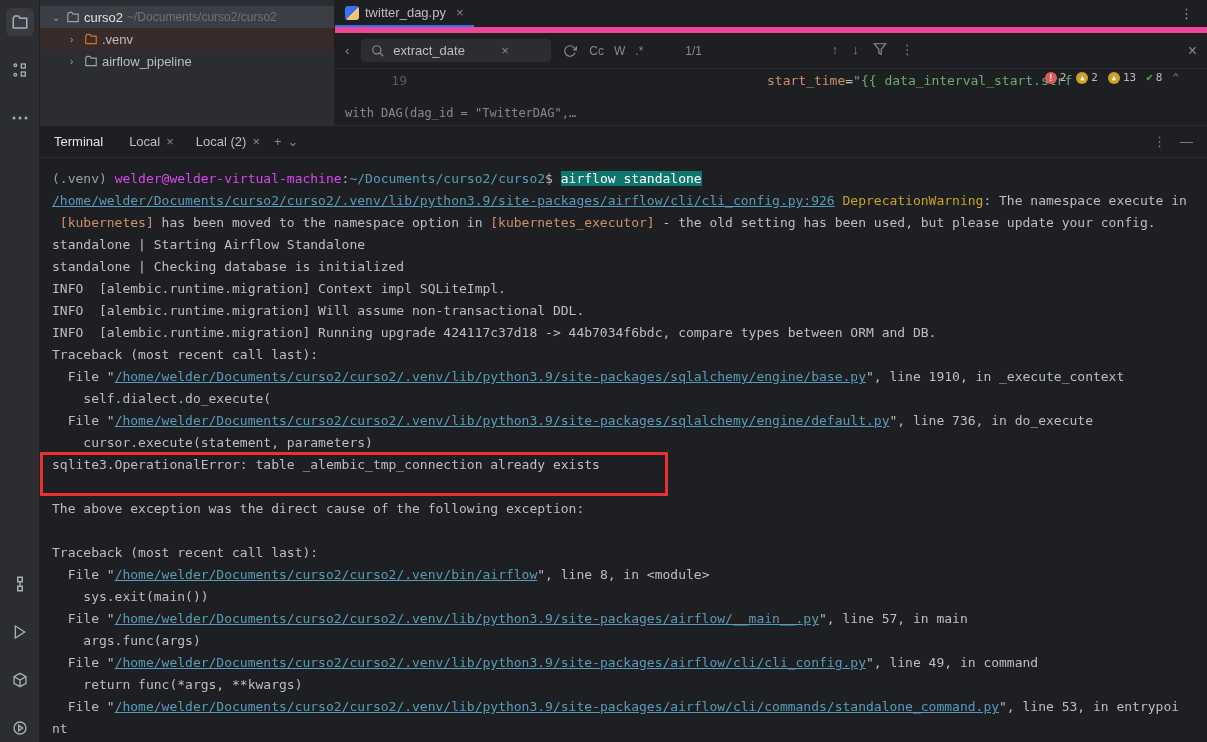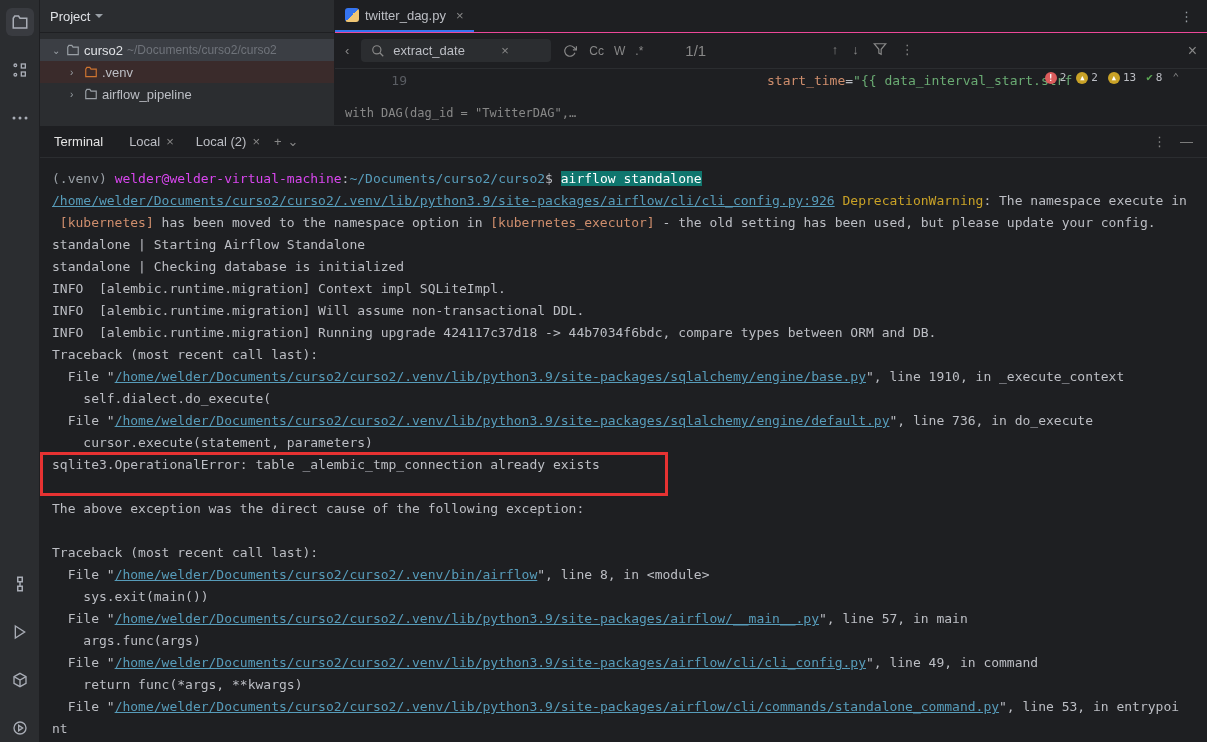--- a/index.html
+++ b/index.html
@@ -58,21 +58,21 @@
 .tree-item.venv { background: #3a2b2b; }
 .tree-item .chev { width: 10px; color: #9aa0a6; font-size: 10px; }
 .tree-item .fold-icon { color: #9aa0a6; }
 .tree-item .fold-icon.orange { color: #ce7430; }
 .tree-item .path-dim { color: #6f737a; font-size: 12px; }
 .editor-area {
   flex: 1; background: #1e1f22; display: flex; flex-direction: column; min-width: 0;
 }
 .tab-bar {
   height: 33px; display: flex; align-items: center;
-  border-bottom: 1px solid #ec4899;
+  border-bottom: 6px solid #ec4899;
 }
 .tab {
   display: flex; align-items: center; gap: 6px;
   padding: 0 10px; height: 100%;
   border-bottom: 2px solid #3574f0;
 }
 .tab .py-icon {
   width: 14px; height: 14px;
   background: linear-gradient(135deg, #3574f0 50%, #f0c674 50%);
   border-radius: 3px;
@@ -90,21 +90,21 @@
   background: #2b2d30; padding: 4px 10px; border-radius: 4px;
   min-width: 190px;
 }
 .search-bar .search-box input {
   background: transparent; border: none; color: #bcbec4; outline: none;
   font-size: 13px; width: 100px;
 }
 .search-bar .search-box .clear { color: #888; }
 .search-bar .opts { display: flex; gap: 10px; color: #888; font-size: 12px; }
 .search-bar .opts span { cursor: pointer; }
-.search-bar .count { color: #888; margin-left: 30px; font-size: 15px; }
+.search-bar .count { color: #888; margin-left: 30px; font-size: 12px; }
 .search-bar .right-icons { margin-left: auto; display: flex; gap: 14px; color: #888; }
 .search-bar .close-x { color: #888; font-size: 16px; }
 .editor-body {
   flex: 1; padding: 0 0 0 0; position: relative;
   font-family: "Consolas", "Menlo", monospace;
   font-size: 13px; overflow: hidden;
 }
 .line { display: flex; align-items: center; height: 22px; white-space: nowrap; }
 .gutter { color: #5a5d63; width: 50px; text-align: right; padding-right: 10px; flex-shrink: 0; margin-left: 32px; }
 .code-text { flex: 1; overflow: hidden; }
@@ -220,26 +220,20 @@
         <circle cx="12" cy="12" r="9"></circle>
         <polygon points="10 8 16 12 10 16 10 8"></polygon>
       </svg>
   </div>
 </div>
 
 <div class="main-col">
 
   <div class="top-row">
     <div class="project-panel">
-      <div class="project-header">
-        <span class="title">Project</span>
-        <svg width="10" height="10" viewBox="0 0 10 10" fill="#9aa0a6">
-            <path d="M1 3l4 4 4-4z"></path>
-          </svg>
-      </div>
       <div class="tree">
         <div class="tree-item sel">
           <span class="chev">⌄</span>
           <span class="fold-icon">
             <svg width="14" height="14" viewBox="0 0 24 24" fill="none" stroke="#9aa0a6" stroke-width="2">
                 <path d="M3 7l2-3h5l2 3h9v13H3z"></path>
               </svg>
           </span>
           <span style="font-weight:500;color:#dfe1e5">curso2</span>
           <span class="path-dim">~/Documents/curso2/curso2</span>

